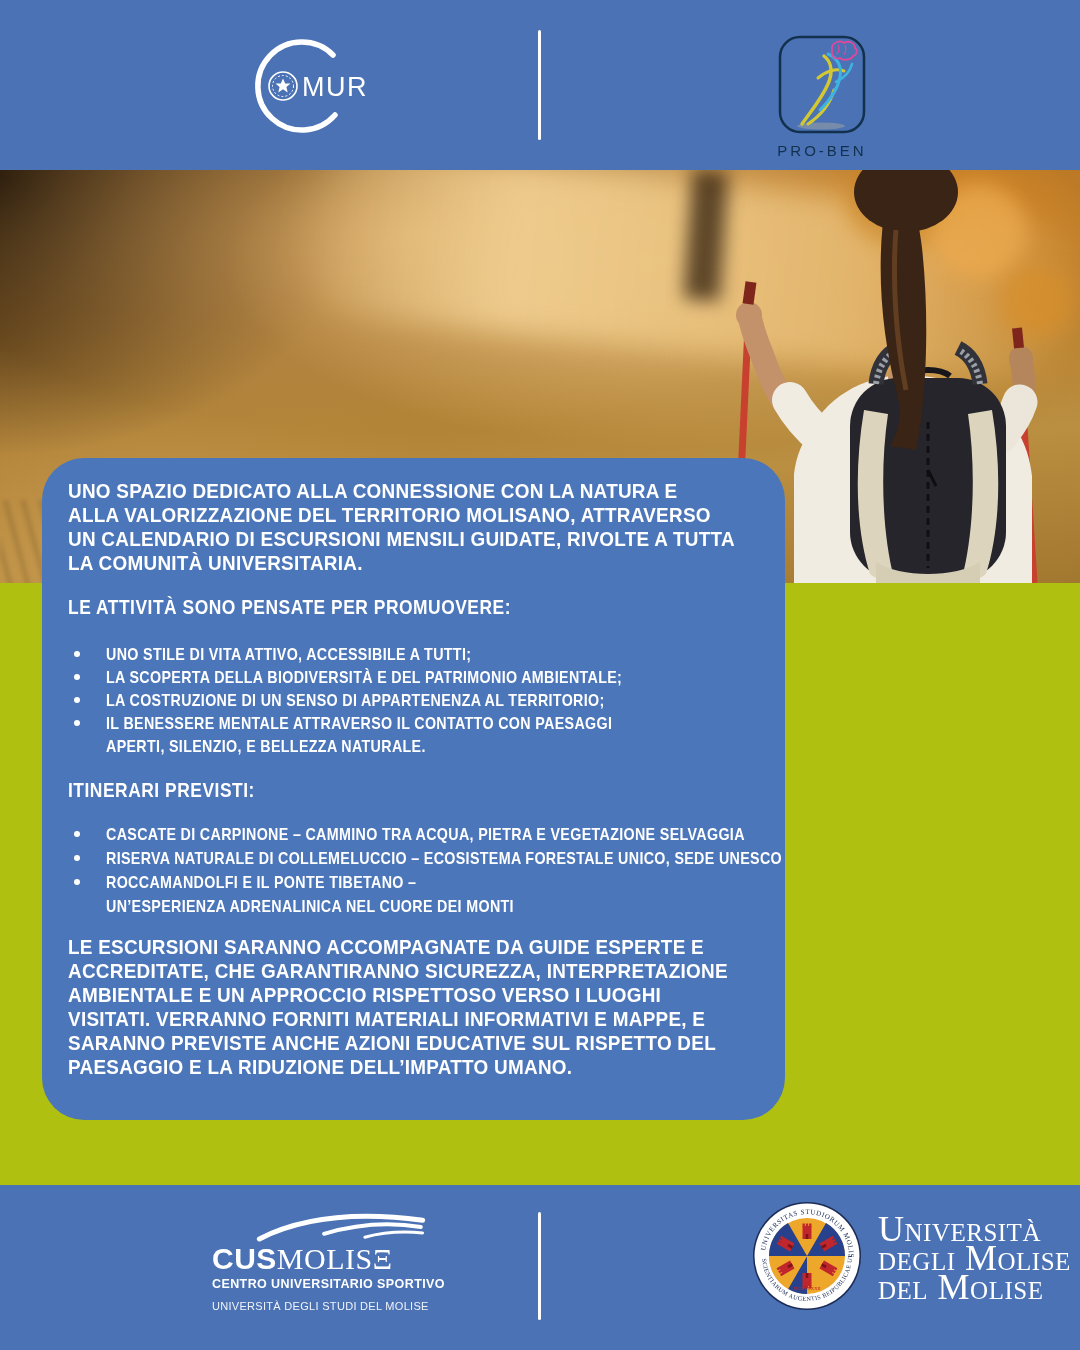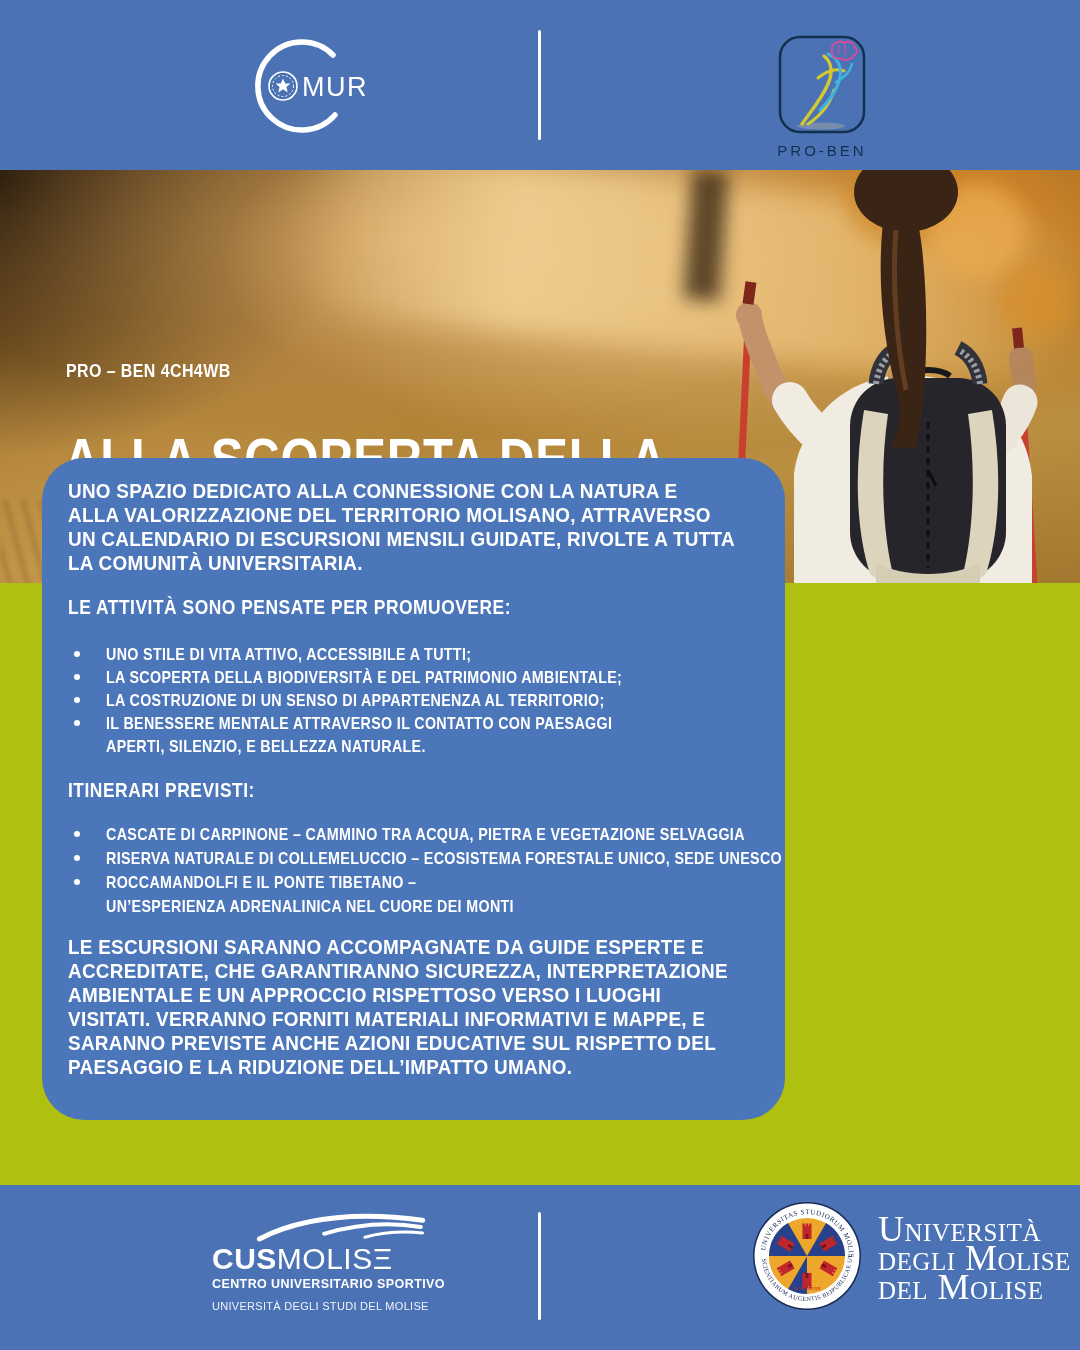--- a/index.html
+++ b/index.html
@@ -69,21 +69,21 @@
   .itin .li-line{line-height:24px;}
   .itin{margin-bottom:16px;}
   .h-act{margin-bottom:24px;}
   .h-itin{margin-bottom:21px;}
 
   
   .cus-block{position:absolute;left:212px;top:26px;color:var(--white);}
   .cus-swoosh{margin-left:44px;display:block;}
   .cus-name{font-size:30px;line-height:31px;letter-spacing:.5px;}
   .cus-name .b{font-weight:700;}
-  .cus-name .l{font-weight:400;}
+  .cus-name .l{font-weight:400;font-family:Liberation Serif, serif;}
   .cus-sub1{font-size:12.5px;font-weight:700;letter-spacing:.4px;margin-top:3px;}
   .cus-sub2{font-size:11px;font-weight:400;letter-spacing:.3px;opacity:.92;margin-top:9px;}
   .seal{position:absolute;left:752px;top:16px;}
   .uni-name{position:absolute;left:878px;top:30px;color:var(--white);
     font-family:"Liberation Serif",serif;font-variant:small-caps;font-size:36px;line-height:29px;letter-spacing:.5px;}
 </style>
 </head>
 <body>
 
 <div class="poster">
@@ -168,28 +168,20 @@
 
       <circle cx="49" cy="145" r="13" fill="#c3926a"></circle>
       <circle cx="321" cy="188" r="12" fill="#b5855c"></circle>
       <line x1="51" y1="112" x2="48" y2="134" stroke="#7e261c" stroke-width="11"></line>
       <line x1="317" y1="158" x2="319" y2="178" stroke="#7e261c" stroke-width="10"></line>
     </svg>
   </div>
 
   <div class="band-green"></div>
 
-  <div class="hero">
-    <div class="kicker">PRO – BEN 4CH4WB</div>
-    <div class="title">
-      <div class="t-line">ALLA SCOPERTA DELLA</div>
-      <div class="t-line">TERRA CHE NON ESISTE</div>
-    </div>
-    <div class="subtitle">ESCURSIONI NATURALISTICHE</div>
-  </div>
 
   <div class="info-box">
     <div class="intro">
         <div class="pline">UNO SPAZIO DEDICATO ALLA CONNESSIONE CON LA NATURA E</div>
         <div class="pline">ALLA VALORIZZAZIONE DEL TERRITORIO MOLISANO, ATTRAVERSO</div>
         <div class="pline">UN CALENDARIO DI ESCURSIONI MENSILI GUIDATE, RIVOLTE A TUTTA</div>
         <div class="pline">LA COMUNITÀ UNIVERSITARIA.</div>
       </div>
     <div class="box-heading h-act">LE ATTIVITÀ SONO PENSATE PER PROMUOVERE:</div>
     <div class="blist">

